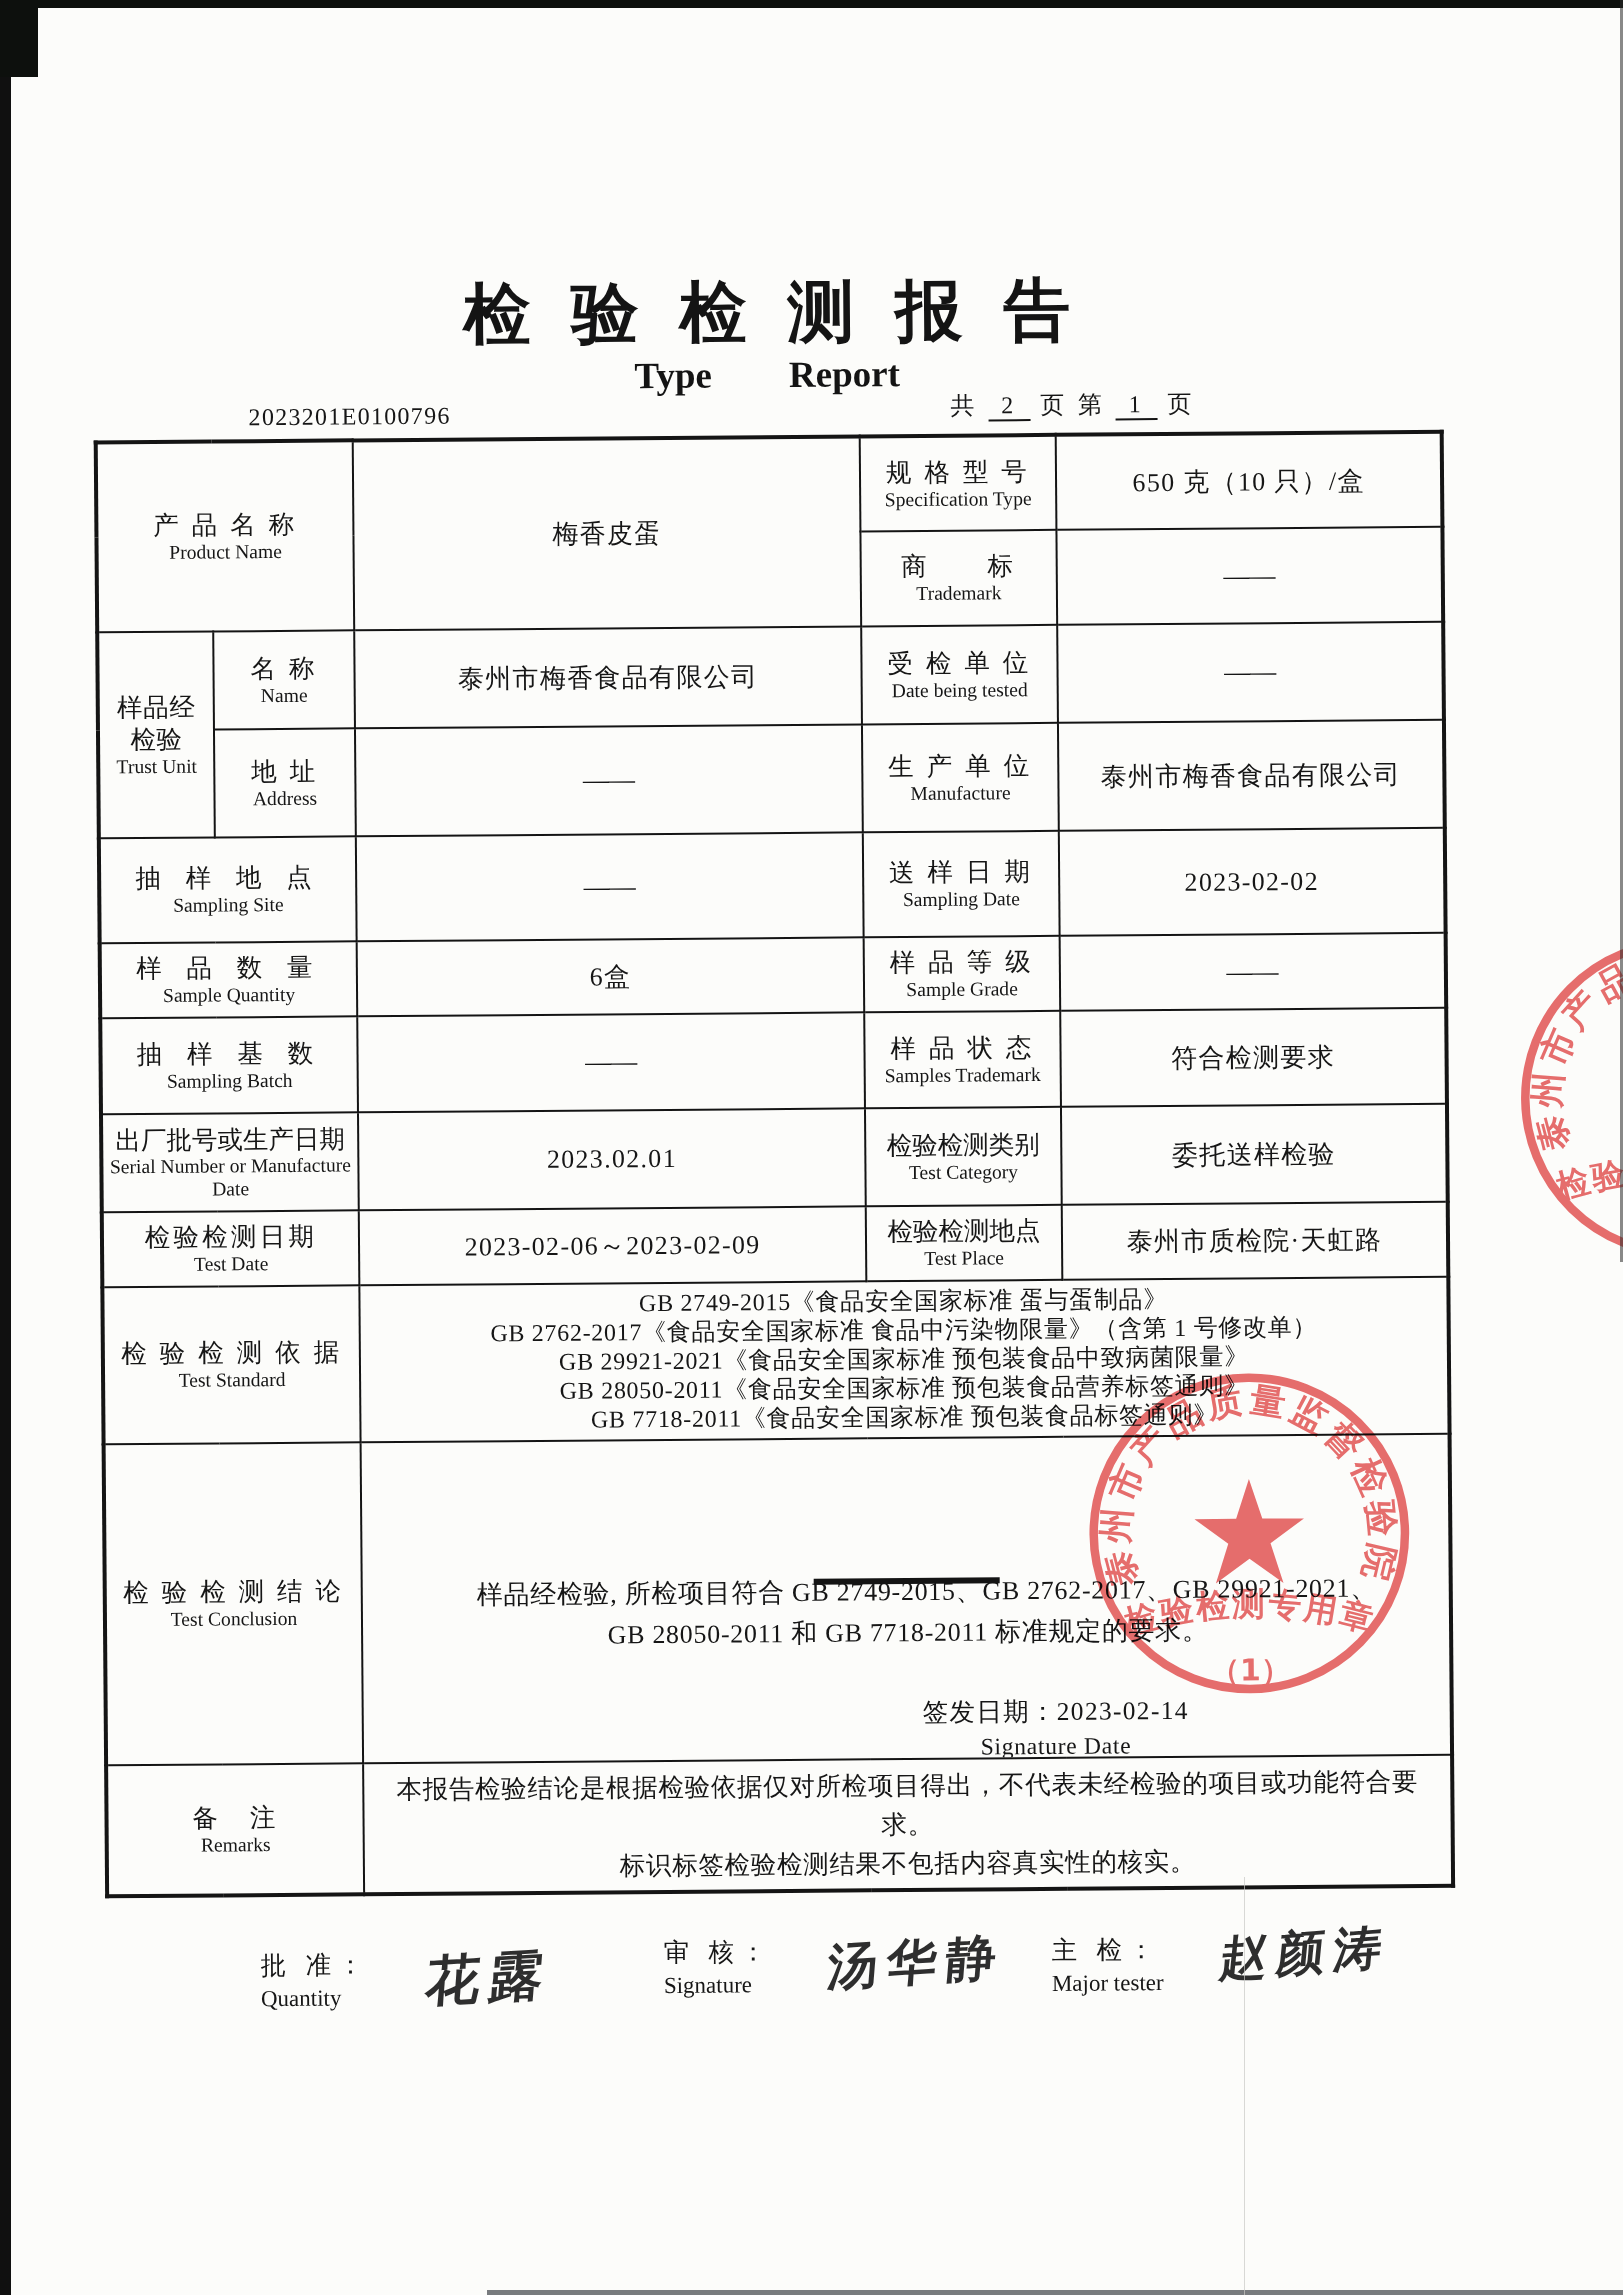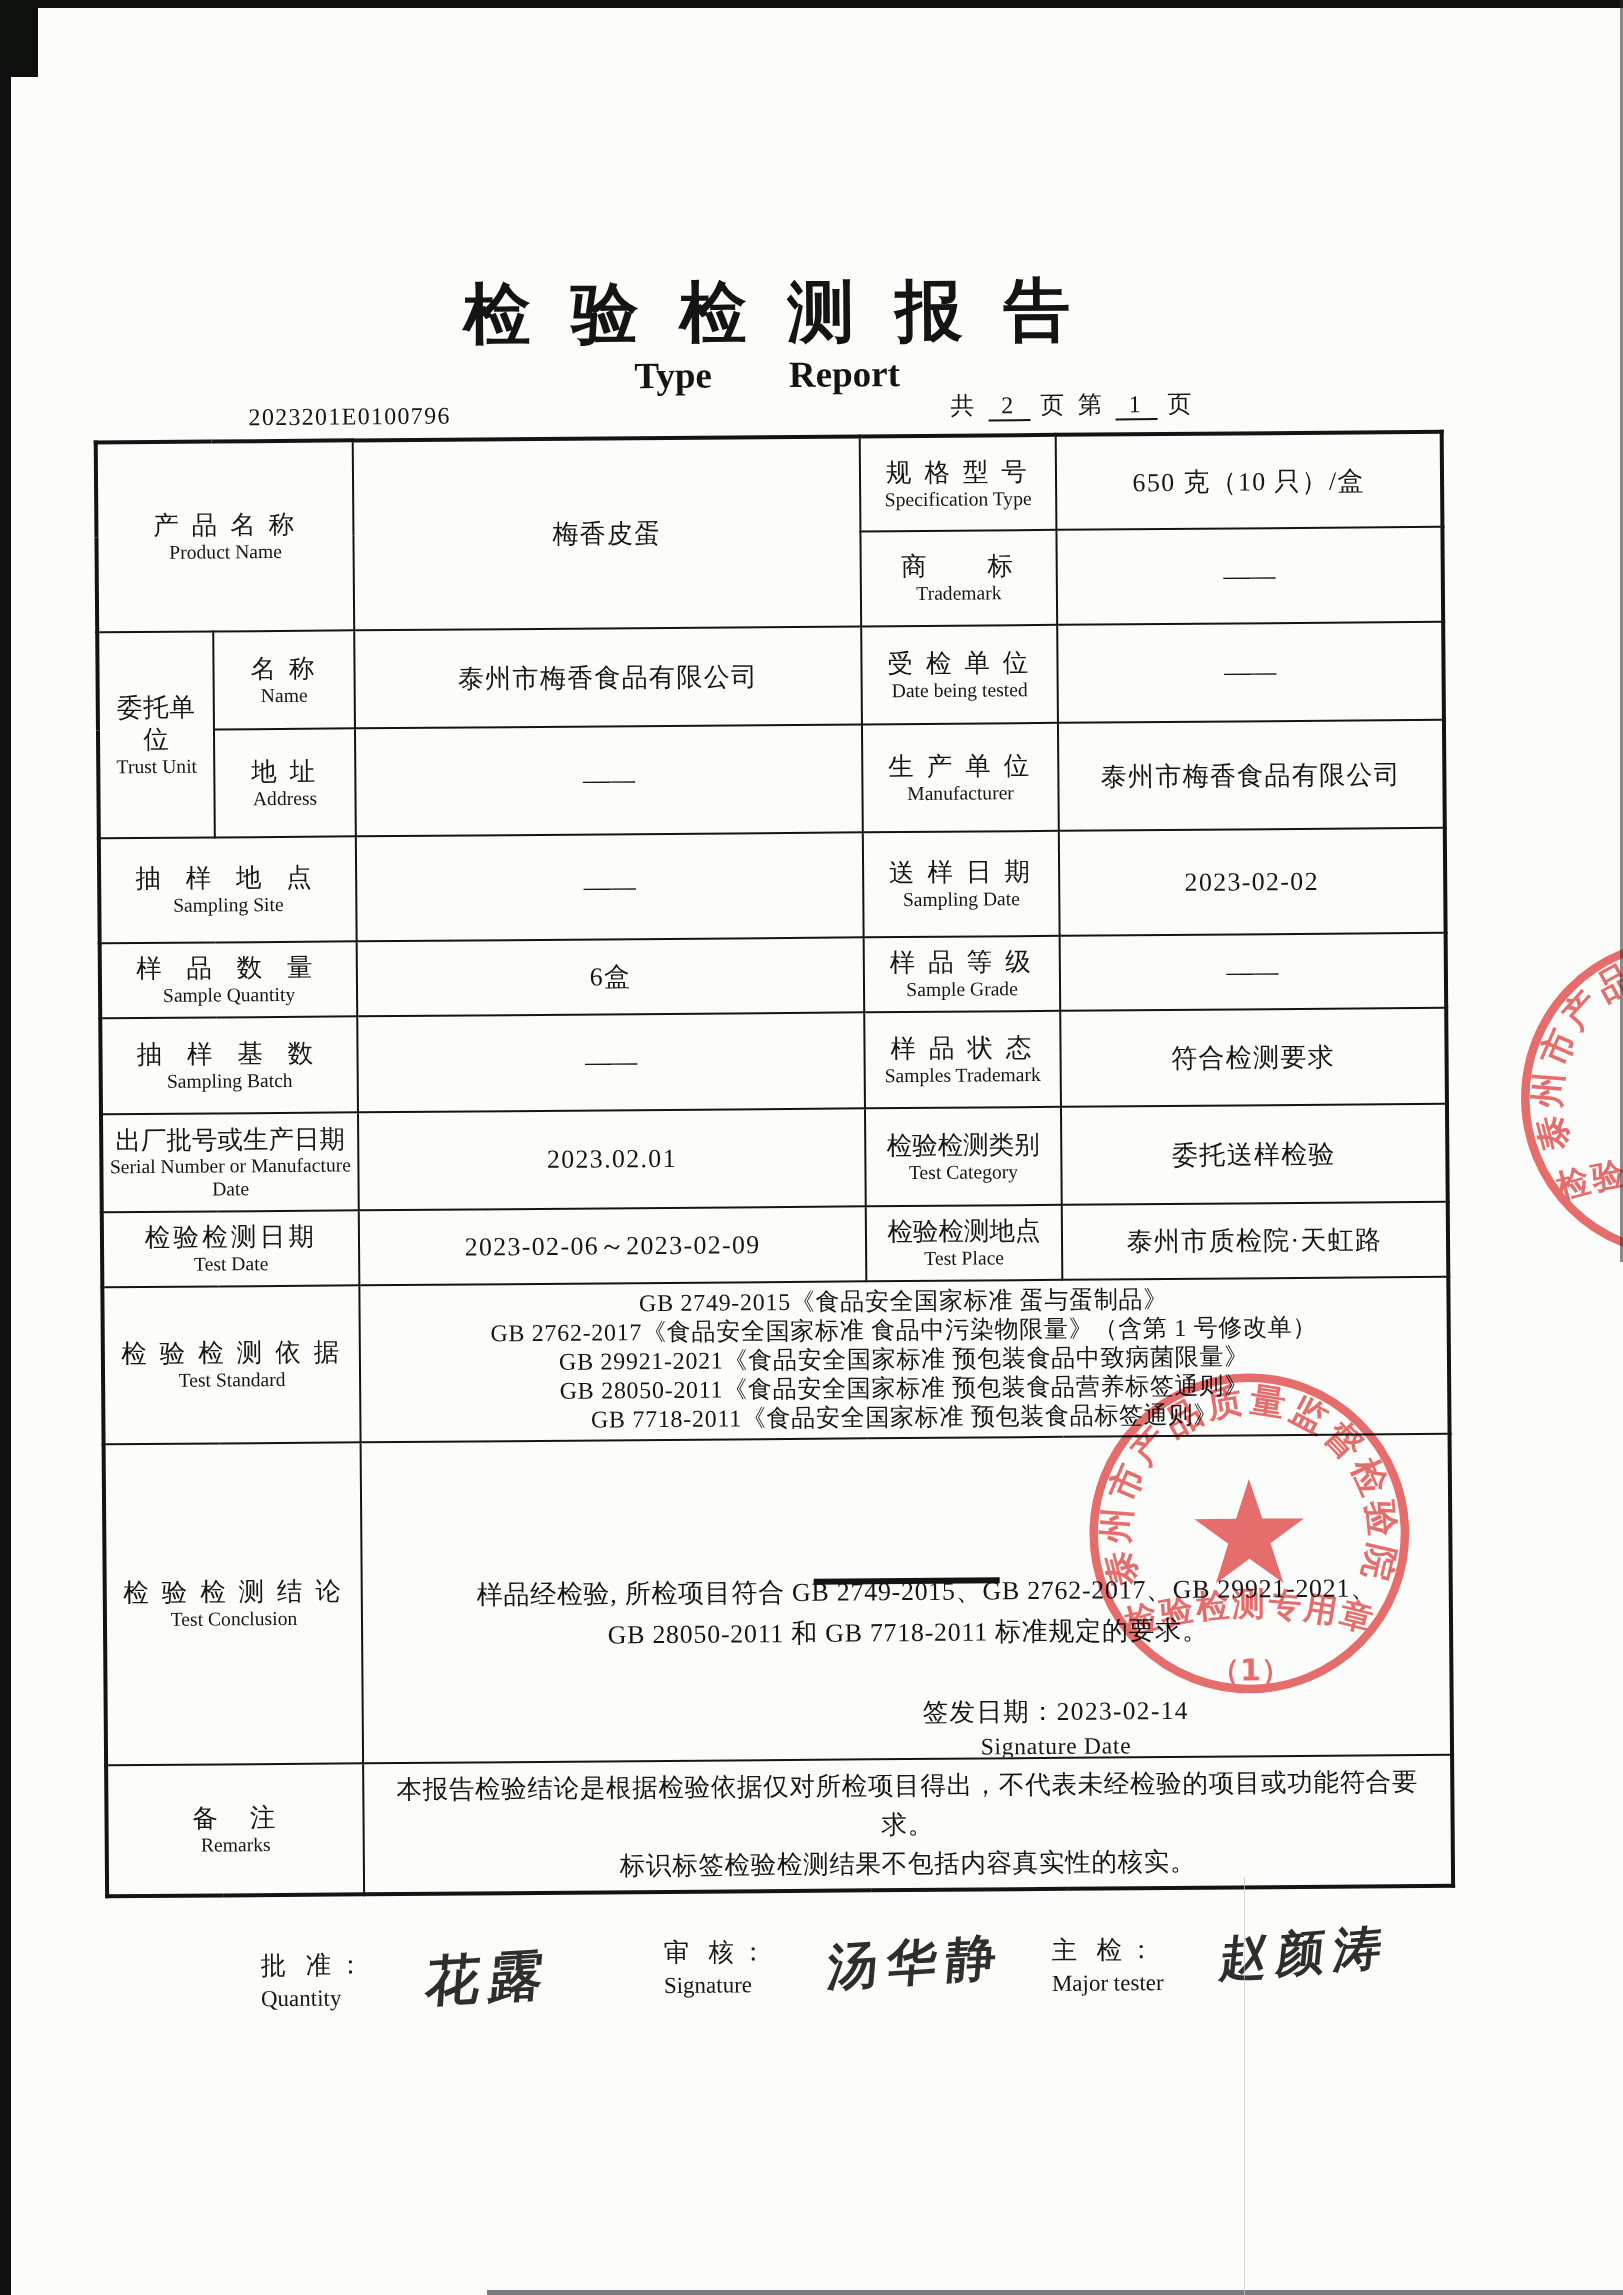--- a/index.html
+++ b/index.html
@@ -101,21 +101,21 @@
       <tr style="height:95px">
         <td>
           <span class="cn">商　　标</span>
           <span class="en">Trademark</span>
         </td>
         <td><span class="dash">——</span></td>
       </tr>
 
       <tr style="height:98px">
         <td rowspan="2">
-          <span class="cn" style="letter-spacing:0.7px">委托单位</span>
+          <span class="cn" style="letter-spacing:0.7px">样品经检验</span>
           <span class="en">Trust Unit</span>
         </td>
         <td>
           <span class="cn">名 称</span>
           <span class="en">Name</span>
         </td>
         <td><span class="val">泰州市梅香食品有限公司</span></td>
         <td>
           <span class="cn">受 检 单 位</span>
           <span class="en">Date being tested</span>
@@ -123,21 +123,21 @@
         <td><span class="dash">——</span></td>
       </tr>
       <tr style="height:108px">
         <td>
           <span class="cn">地 址</span>
           <span class="en">Address</span>
         </td>
         <td><span class="dash">——</span></td>
         <td>
           <span class="cn">生 产 单 位</span>
-          <span class="en">Manufacturer</span>
+          <span class="en">Manufacture</span>
         </td>
         <td><span class="val">泰州市梅香食品有限公司</span></td>
       </tr>
 
       <tr style="height:105px">
         <td colspan="2">
           <span class="cn wide">抽 样 地 点</span>
           <span class="en">Sampling Site</span>
         </td>
         <td><span class="dash">——</span></td>

